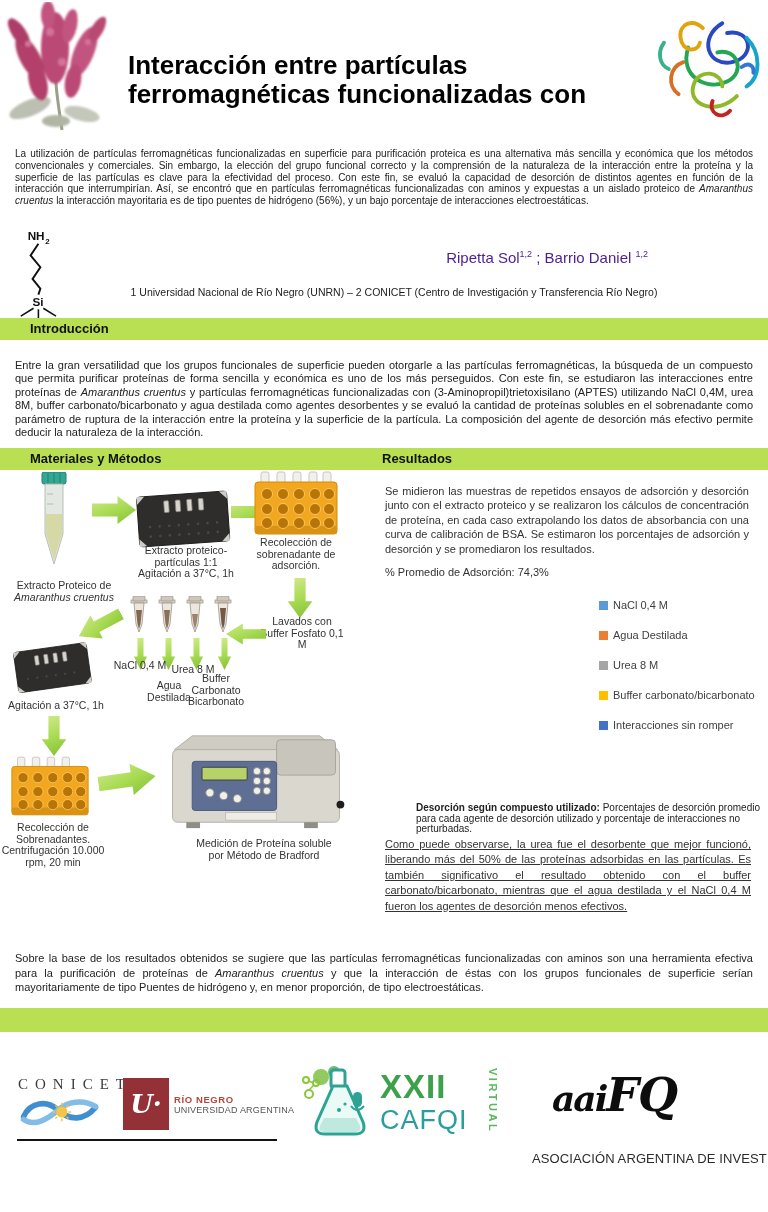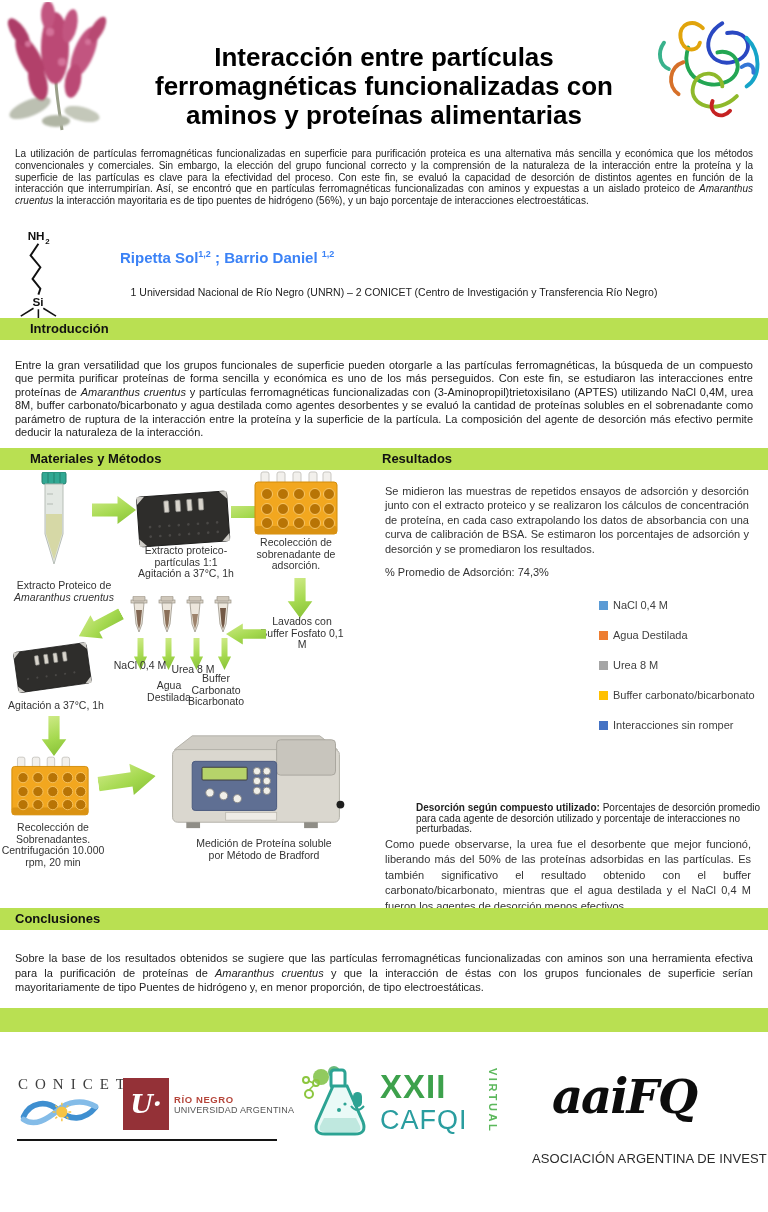--- a/index.html
+++ b/index.html
@@ -3,33 +3,33 @@
 <meta charset="utf-8">
 <style>
   html,body{margin:0;padding:0;background:#ffffff;}
   .poster{position:relative;width:768px;height:1212px;background:#fff;overflow:hidden;
           font-family:"Liberation Sans",sans-serif;color:#1c1c1c;}
   svg{display:block;}
 
   
   .plant{position:absolute;left:0;top:2px;width:118px;height:130px;}
   .protein{position:absolute;right:2px;top:6px;width:136px;height:122px;}
-  .title{position:absolute;left:128px;right:128px;top:26px;text-align:center;
+  .title{position:absolute;left:128px;right:128px;top:34px;text-align:left;
          font-size:26px;font-weight:bold;line-height:29px;color:#000;}
   .title span{display:block;}
 
   
   .abstract{position:absolute;left:15px;width:738px;top:138px;font-size:10px;
             line-height:11.8px;text-align:justify;color:#222;}
   .abstract i, .intro-text i, .conclusions-text i{font-style:italic;}
 
   
   .aptes{position:absolute;left:12px;top:228px;width:88px;height:92px;}
-  .authors{position:absolute;left:120px;right:120px;top:249px;text-align:left;
-           font-size:15px;font-weight:bold;color:#3b82f6;}
+  .authors{position:absolute;left:120px;right:120px;top:249px;text-align:right;
+           font-size:15px;font-weight:normal;color:#4c1d95;}
   .authors sup{font-size:9px;}
   .affiliation{position:absolute;left:70px;right:50px;top:286px;text-align:center;font-size:10.5px;color:#222;}
 
   
   .bar{position:absolute;left:0;width:768px;height:22px;background:#b9e052;}
   .bar .bar-label{position:absolute;top:3px;font-weight:bold;font-size:13px;color:#111;}
   .bar-intro{top:318px;} .bar-intro .bar-label{left:30px;}
   .bar-mr{top:448px;}
   .bar-mr .lbl-methods{left:30px;} .bar-mr .lbl-results{left:382px;}
   .bar-conclusions{top:908px;} .bar-conclusions .bar-label{left:15px;}
@@ -86,21 +86,21 @@
   .pl0{left:85px;top:14px;}.pl1{left:105px;top:33px;}.pl2{left:124px;top:110px;}
   .pl3{left:25px;top:90px;}.pl4{left:46px;top:44px;}
   .legend{position:absolute;left:599px;top:599px;width:158px;display:flex;
           flex-direction:column;gap:17px;font-size:11px;color:#404040;line-height:13px;}
   .legend-item{display:flex;align-items:flex-start;gap:5px;}
   .swatch{flex:0 0 auto;width:9px;height:9px;margin-top:2px;background:#888;}
   .chart-caption{position:absolute;left:388px;width:362px;top:793px;font-size:10px;
                  line-height:10.6px;color:#222;margin-left:28px;}
   .chart-caption b{font-weight:bold;}
   .results-p2{position:absolute;left:385px;width:366px;top:826px;font-size:11px;
-              line-height:15.4px;text-align:justify;color:#333;}
+              line-height:15.4px;text-align:justify;color:#333;text-decoration:underline;}
 
   
   .conclusions-text{position:absolute;left:15px;width:738px;top:940px;font-size:11px;
                     line-height:14.6px;text-align:justify;color:#222;}
 
   
   .conicet-name{position:absolute;left:18px;top:1076px;font-family:"Liberation Serif",serif;
                 font-size:15px;letter-spacing:7px;color:#3d3d3d;}
   .conicet-ribbon{position:absolute;left:18px;top:1092px;width:84px;height:40px;}
   .conicet-line{position:absolute;left:17px;top:1139px;width:260px;height:2px;background:#141414;}
@@ -117,21 +117,21 @@
   .cafqi-roman{position:absolute;left:380px;top:1070px;font-size:33px;font-weight:bold;
                color:#3da14c;letter-spacing:1px;line-height:34px;}
   .cafqi-name{position:absolute;left:380px;top:1106px;font-size:27px;font-weight:normal;
               color:#2a9d9f;letter-spacing:1px;line-height:28px;}
   .cafqi-virtual{position:absolute;left:487px;top:1068px;height:78px;writing-mode:vertical-rl;
                  font-size:11px;font-weight:bold;color:#5cb85c;letter-spacing:2.5px;}
   .cafqi-lines{position:absolute;left:298px;top:1146px;width:210px;text-align:center;
                color:#2a9d9f;font-weight:bold;font-size:10px;line-height:12px;}
   .aaifq-mark{position:absolute;left:552px;top:1068px;font-family:"DejaVu Serif",serif;
               font-style:italic;font-weight:bold;color:#0d0d0d;}
-  .aaifq-small{font-size:48px;letter-spacing:-2px;text-align:right;}
+  .aaifq-small{font-size:36px;letter-spacing:-2px;text-align:right;}
   .aaifq-big{font-size:46px;letter-spacing:-1px;}
   .aaifq-tagline{position:absolute;left:532px;top:1151px;width:228px;font-size:13px;
                  color:#2b2b2b;white-space:nowrap;letter-spacing:0.1px;}
 </style>
 </head>
 <body>
 
 <div class="poster">
 
   <div class="plant">
@@ -159,21 +159,20 @@
           <circle cx="62" cy="60" r="4" fill="#d4729a"></circle>
         <circle cx="28" cy="42" r="3" fill="#d4729a"></circle>
           <circle cx="88" cy="40" r="3" fill="#d4729a"></circle>
       </g>
     </svg>
   </div>
 
   <h1 class="title">
     <span>Interacción entre partículas</span>
     <span>ferromagnéticas funcionalizadas con</span>
-    <span>aminos y proteínas alimentarias</span>
   </h1>
 
   <div class="protein">
     <svg viewBox="0 0 140 120" width="136" height="122">
       <g fill="none" stroke-linecap="round" stroke-width="4" opacity="0.95">
         <path d="M95,15 C70,30 80,60 105,55 C130,50 125,20 100,25" stroke="#1f3fbf"></path>
         <path d="M60,40 C50,70 80,85 100,75 C120,65 110,40 90,45" stroke="#19a24a"></path>
         <path d="M110,90 C90,110 60,100 65,80 C70,60 95,65 95,80" stroke="#8ab620"></path>
         <path d="M120,30 C135,45 135,70 120,80" stroke="#0aa0c6"></path>
         <path d="M75,20 C65,10 50,15 52,30 C54,45 70,45 72,35" stroke="#e0a000"></path>
@@ -476,23 +475,20 @@
     <div class="legend-item">
       <span class="swatch" style="background: rgb(68, 114, 196);"></span>
       <span>Interacciones sin romper</span>
     </div>
   </div>
 
   <p class="chart-caption"><b>Desorción según compuesto utilizado:</b><span> Porcentajes de desorción promedio para cada agente de desorción utilizado y porcentaje de interacciones no perturbadas.</span></p>
 
   <p class="results-p2">Como puede observarse, la urea fue el desorbente que mejor funcionó, liberando más del 50% de las proteínas adsorbidas en las partículas. Es también significativo el resultado obtenido con el buffer carbonato/bicarbonato, mientras que el agua destilada y el NaCl 0,4 M fueron los agentes de desorción menos efectivos.</p>
 
-  <div class="bar bar-conclusions">
-    <span class="bar-label">Conclusiones</span>
-  </div>
 
   <p class="conclusions-text"><span>Sobre la base de los resultados obtenidos se sugiere que las partículas ferromagnéticas funcionalizadas con aminos son una herramienta efectiva para la purificación de proteínas de </span><i>Amaranthus cruentus</i><span> y que la interacción de éstas con los grupos funcionales de superficie serían mayoritariamente de tipo Puentes de hidrógeno y, en menor proporción, de tipo electroestáticas.</span></p>
 
   <div class="bar bar-separator"></div>
 
   <div class="conicet-name">CONICET</div>
   <div class="conicet-ribbon">
     <svg viewBox="0 0 90 42" width="84" height="40">
       <path d="M6,26 C13,10 31,8 43,19 C55,30 71,31 83,16" fill="none" stroke="#3f8fd0" stroke-width="6" stroke-linecap="round"></path>
       <path d="M6,29 C18,37 31,29 43,19 C53,10 69,7 83,15" fill="none" stroke="#84bce8" stroke-width="6" stroke-linecap="round"></path>

